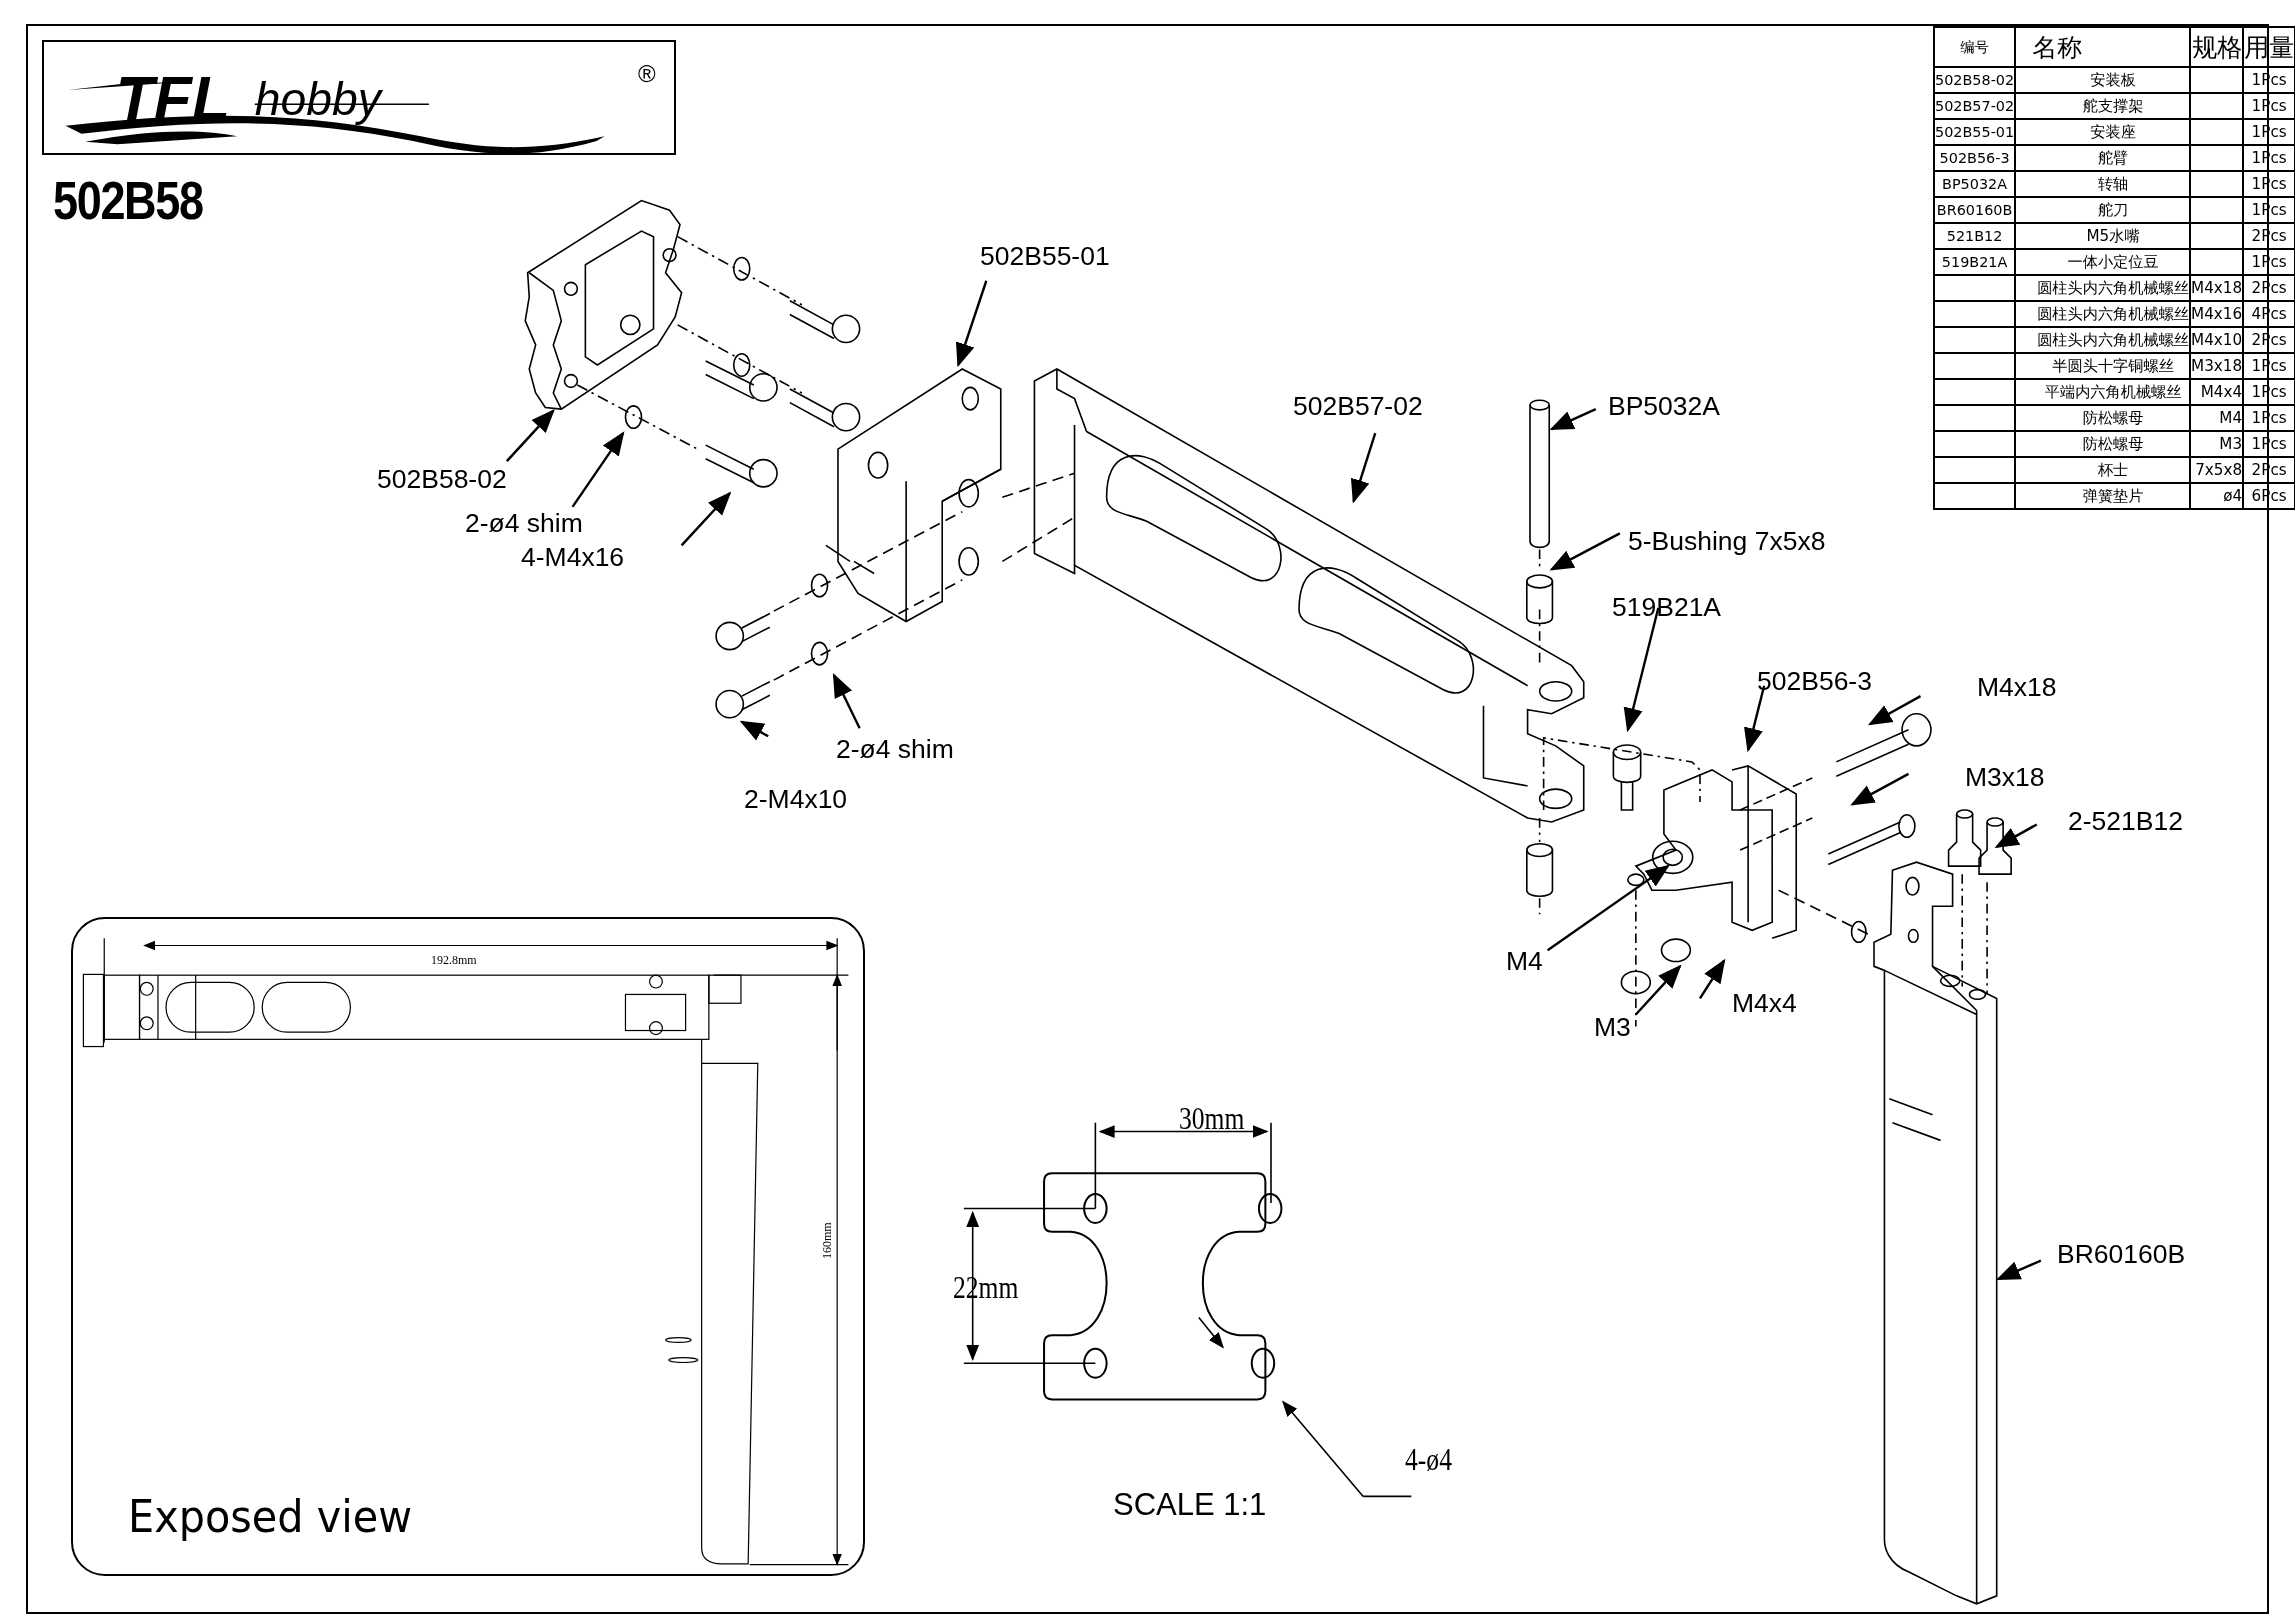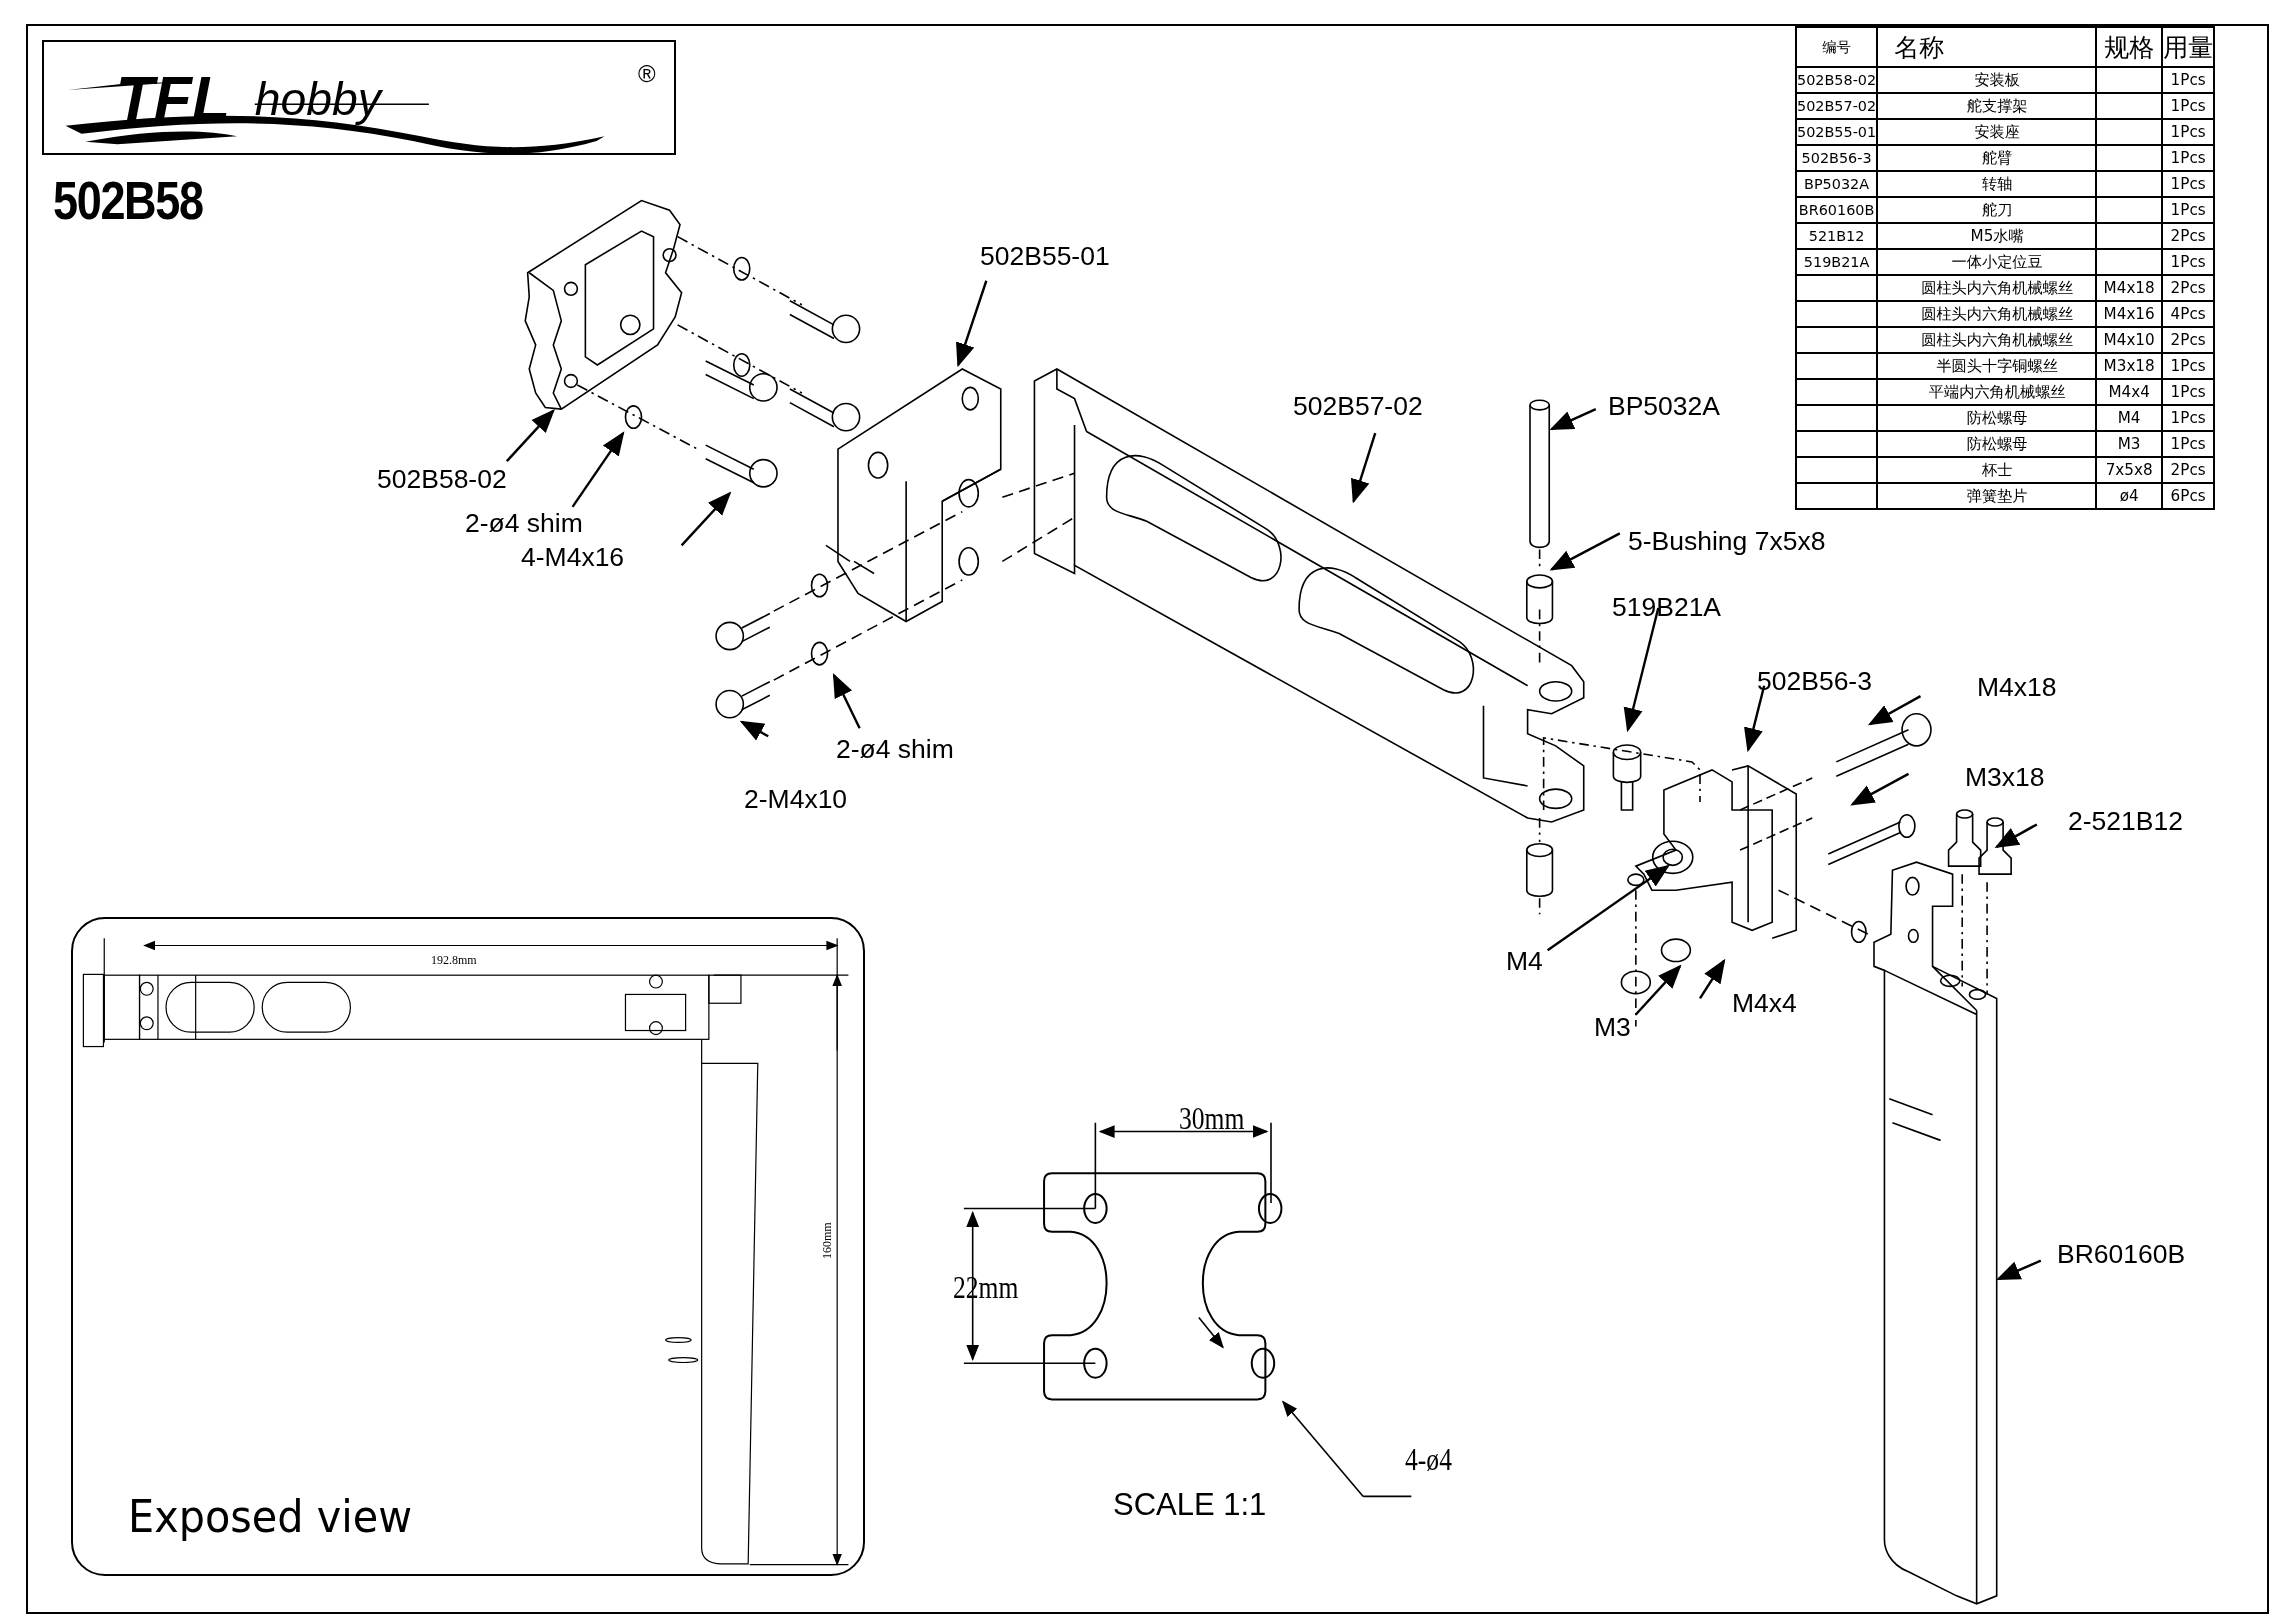--- a/index.html
+++ b/index.html
@@ -1,26 +1,26 @@
 <!DOCTYPE html>
 <html style="font-size:13px"><head>
 <meta charset="utf-8">
 <style>
   html, body { margin:0; padding:0; background:#ffffff; }
   body { width:2295px; height:1620px; position:relative; overflow:hidden; font-family:"Liberation Sans", sans-serif; color:#000; }
   .frame { position:absolute; left:26px; top:24px; width:2243px; height:1590px; border:2.4px solid #000; box-sizing:border-box; }
   .logo-box { position:absolute; left:42px; top:40px; width:634px; height:115px; border:2.4px solid #000; box-sizing:border-box;text-align:center; }
   .logo-svg { position:absolute; left:0; top:0; }
   .model { position:absolute; left:53px; top:170px; font-family:"Liberation Sans", sans-serif; font-weight:bold; font-size:53px; letter-spacing:-1.6px; transform:scaleX(0.85); transform-origin:left top; }
-  .parts-table { position:absolute; left:1795px; top:26px; border-collapse:collapse; font-family:"DejaVu Sans", sans-serif; }
+  .parts-table { position:absolute; left:1933px; top:26px; border-collapse:collapse; font-family:"DejaVu Sans", sans-serif; }
   .parts-table td, .parts-table th { border:2.4px solid #000; height:24px; padding:0; font-size:15.2px; font-weight:normal; text-align:center; white-space:nowrap; overflow:hidden; }
   .parts-table th { height:38px; font-size:25px; }
   .parts-table .c-code { width:77px; font-size:14.4px; }
   .parts-table .c-name { width:196px;padding-left:21px; }
-  .parts-table .c-spec { width:64px; }
+  .parts-table .c-spec { width:64px;text-align:right; }
   .parts-table .c-qty  { width:43px;margin-top:26px; }
   .parts-table th.c-name { text-align:left; padding-left:16px; box-sizing:border-box; }
   svg.drawing { position:absolute; left:0; top:0; }
   .callout { position:absolute; font-family:"Liberation Sans", sans-serif; font-size:26.5px; white-space:nowrap; }
   .exposed-box { position:absolute; left:71px; top:917px; width:794px; height:659px; border:2.4px solid #000; border-radius:34px; box-sizing:border-box; }
   .exposed-title { position:absolute; left:128px; top:1490px; font-family:"DejaVu Sans", sans-serif; font-size:45px; transform:scaleX(0.92); transform-origin:left top; }
   .dim-small { position:absolute; font-family:"Liberation Serif", serif; font-size:12px; }
   .dim-serif { position:absolute; font-family:"Liberation Serif", serif; font-size:32px; transform:scaleX(0.8); transform-origin:left top; }
   .scale-label { position:absolute; left:1113px; top:1487px; font-family:"Liberation Sans", sans-serif; font-size:31px; }
 </style>

